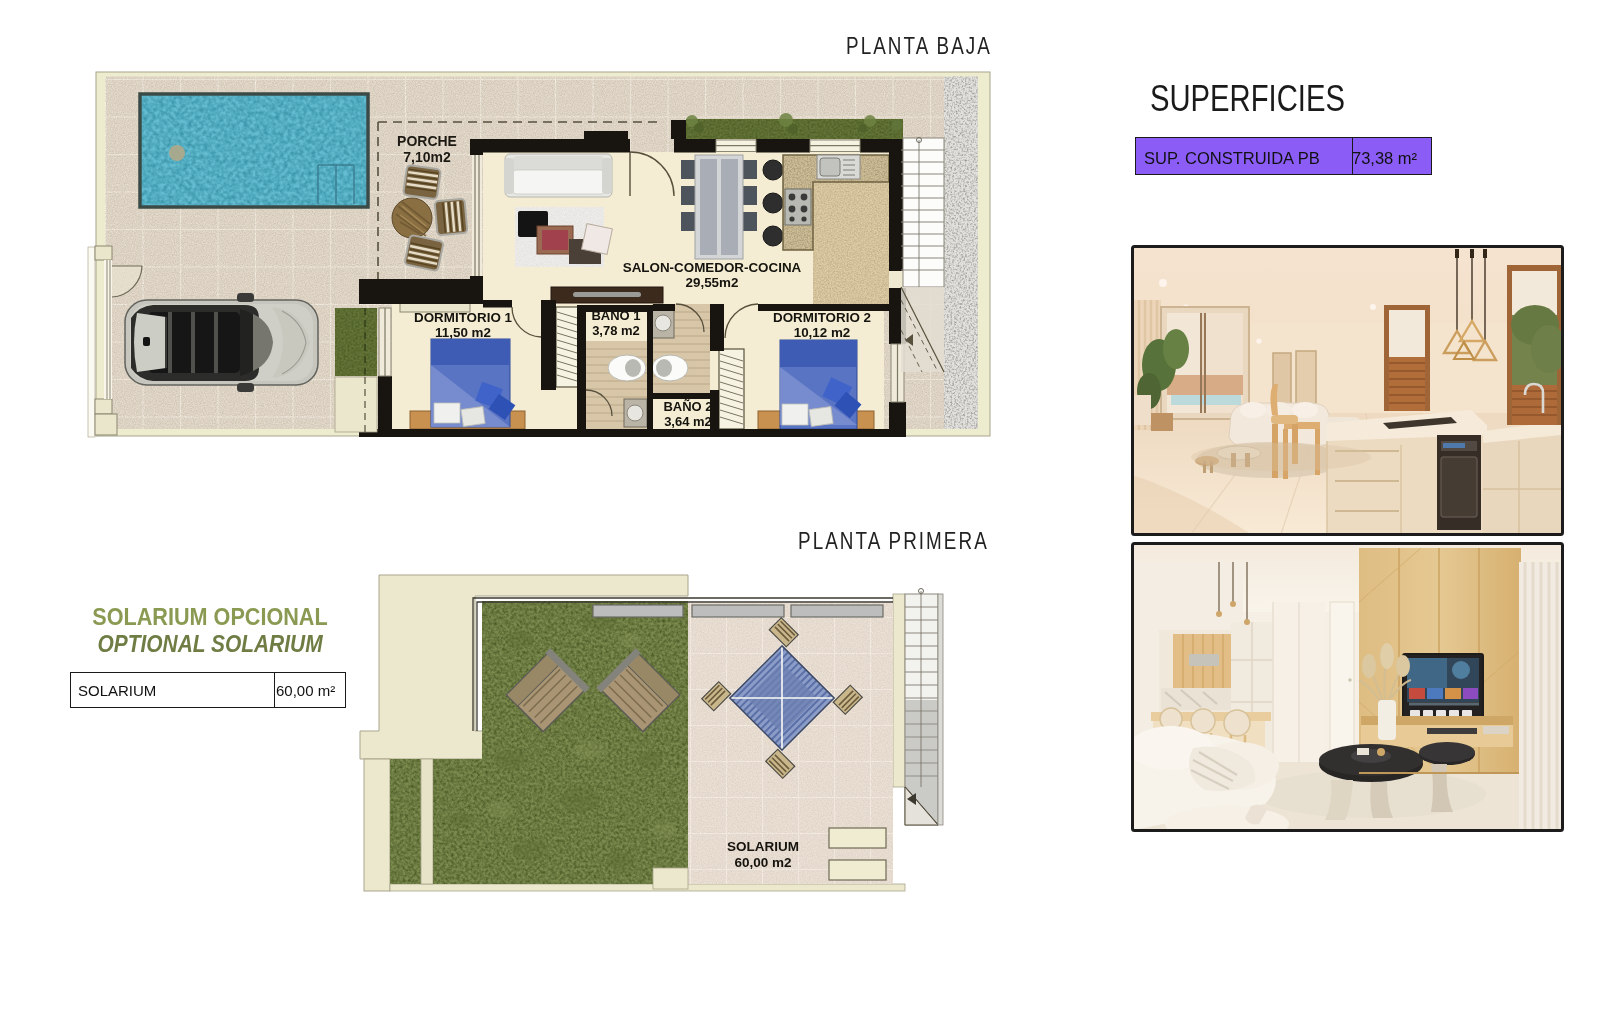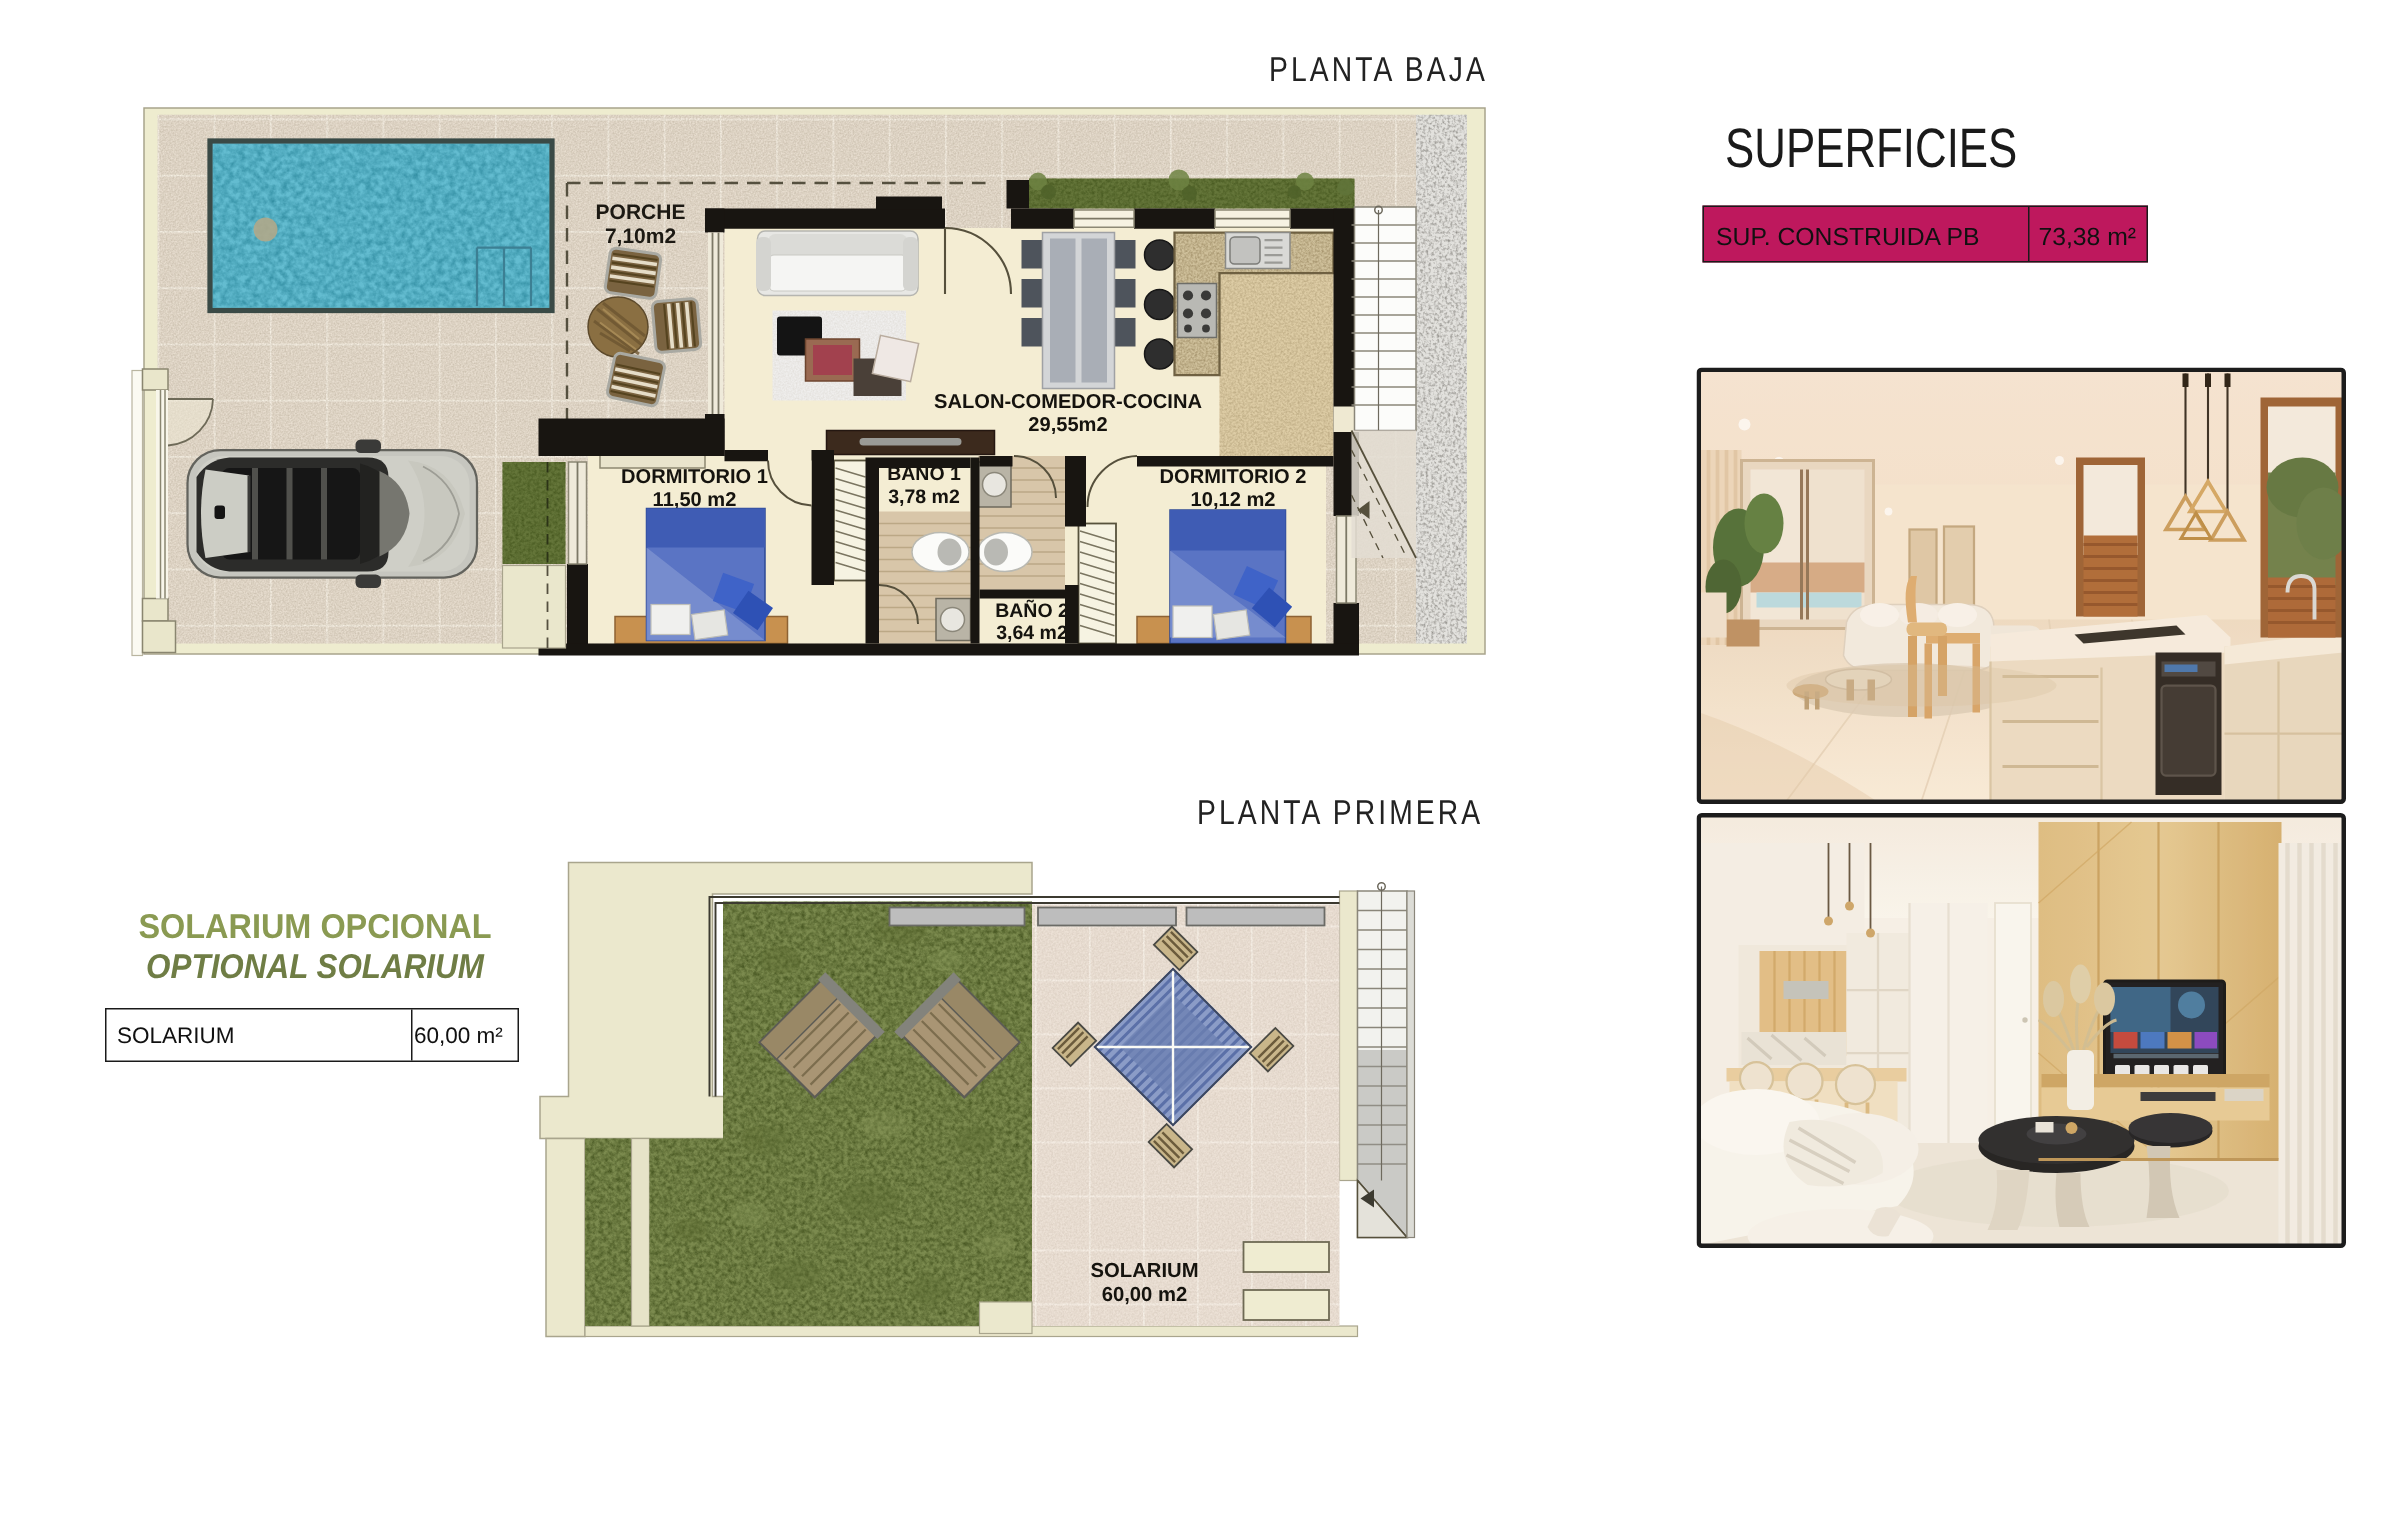--- a/index.html
+++ b/index.html
@@ -528,24 +528,24 @@
 <div class="abs" style="left:60px;top:631px;width:300px;text-align:center;font-size:23px;font-weight:bold;font-style:italic;color:#6f7d45;white-space:nowrap;transform:scaleX(0.91);">OPTIONAL SOLARIUM</div>
 
 <div class="abs" style="left:70px;top:672px;width:274px;height:34px;border:1.5px solid #1a1a1a;background:#fff;">
   <div class="abs" style="left:7px;top:9px;font-size:15px;color:#111;">SOLARIUM</div>
   <div class="abs" style="left:203px;top:0;width:0;height:34px;border-left:1.5px solid #1a1a1a;"></div>
   <div class="abs" style="left:205px;top:9px;width:69px;text-align:left;font-size:15px;color:#111;white-space:nowrap;">60,00 m²</div>
 </div>
 
 <div class="abs" style="left:1150px;top:78px;font-size:37px;color:#1a1a1a;white-space:nowrap;transform:scaleX(0.79);transform-origin:0 0;">SUPERFICIES</div>
 
-<div class="abs" style="left:1135px;top:137px;width:295px;height:36px;border:1.5px solid #1a1a1a;background:#be185d;">
+<div class="abs" style="left:1135px;top:137px;width:295px;height:36px;border:1.5px solid #1a1a1a;background:#8b5cf6;">
   <div class="abs" style="left:8px;top:11px;font-size:16.5px;color:#111;">SUP. CONSTRUIDA PB</div>
   <div class="abs" style="left:216px;top:0;width:0;height:36px;border-left:1.5px solid #1a1a1a;"></div>
-  <div class="abs" style="left:216px;top:11px;width:79px;text-align:center;font-size:16.5px;color:#111;white-space:nowrap;">73,38 m²</div>
+  <div class="abs" style="left:216px;top:11px;width:79px;font-size:16.5px;color:#111;white-space:nowrap;">73,38 m²</div>
 </div>
 
 <svg class="abs" style="left:1131px;top:245px;" width="433" height="291" viewBox="0 0 433 291">
 <g id="ph1">
       <rect x="1.5" y="1.5" width="430" height="288" fill="#f2e3d2"></rect>
       <defs>
 <linearGradient id="p1ceil" x1="0" y1="0" x2="0" y2="1">
   <stop offset="0" stop-color="#f6e9da"></stop>
           <stop offset="1" stop-color="#f3ddc4"></stop>
 </linearGradient>

